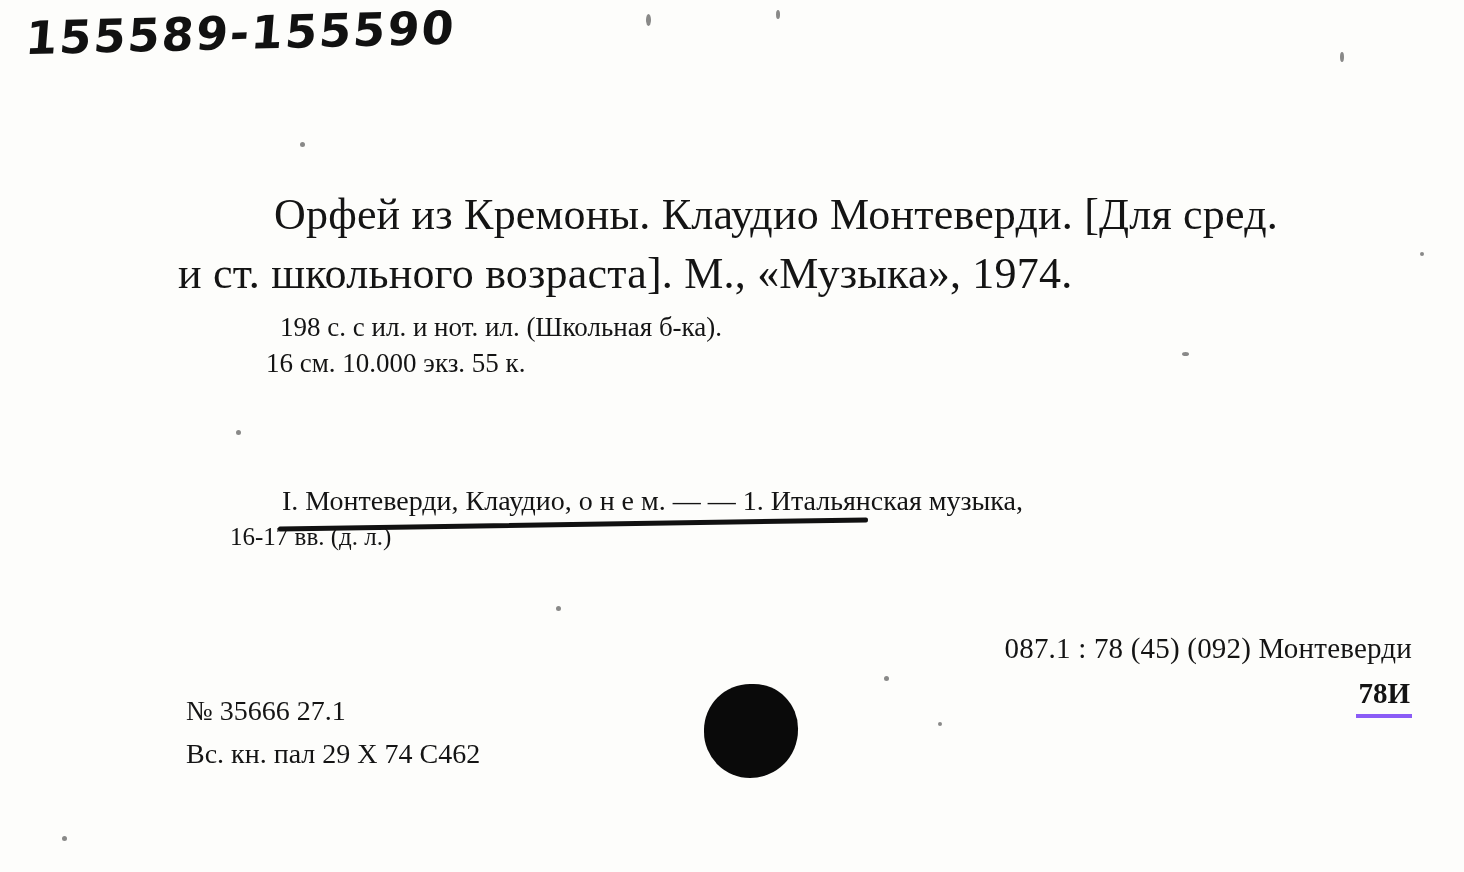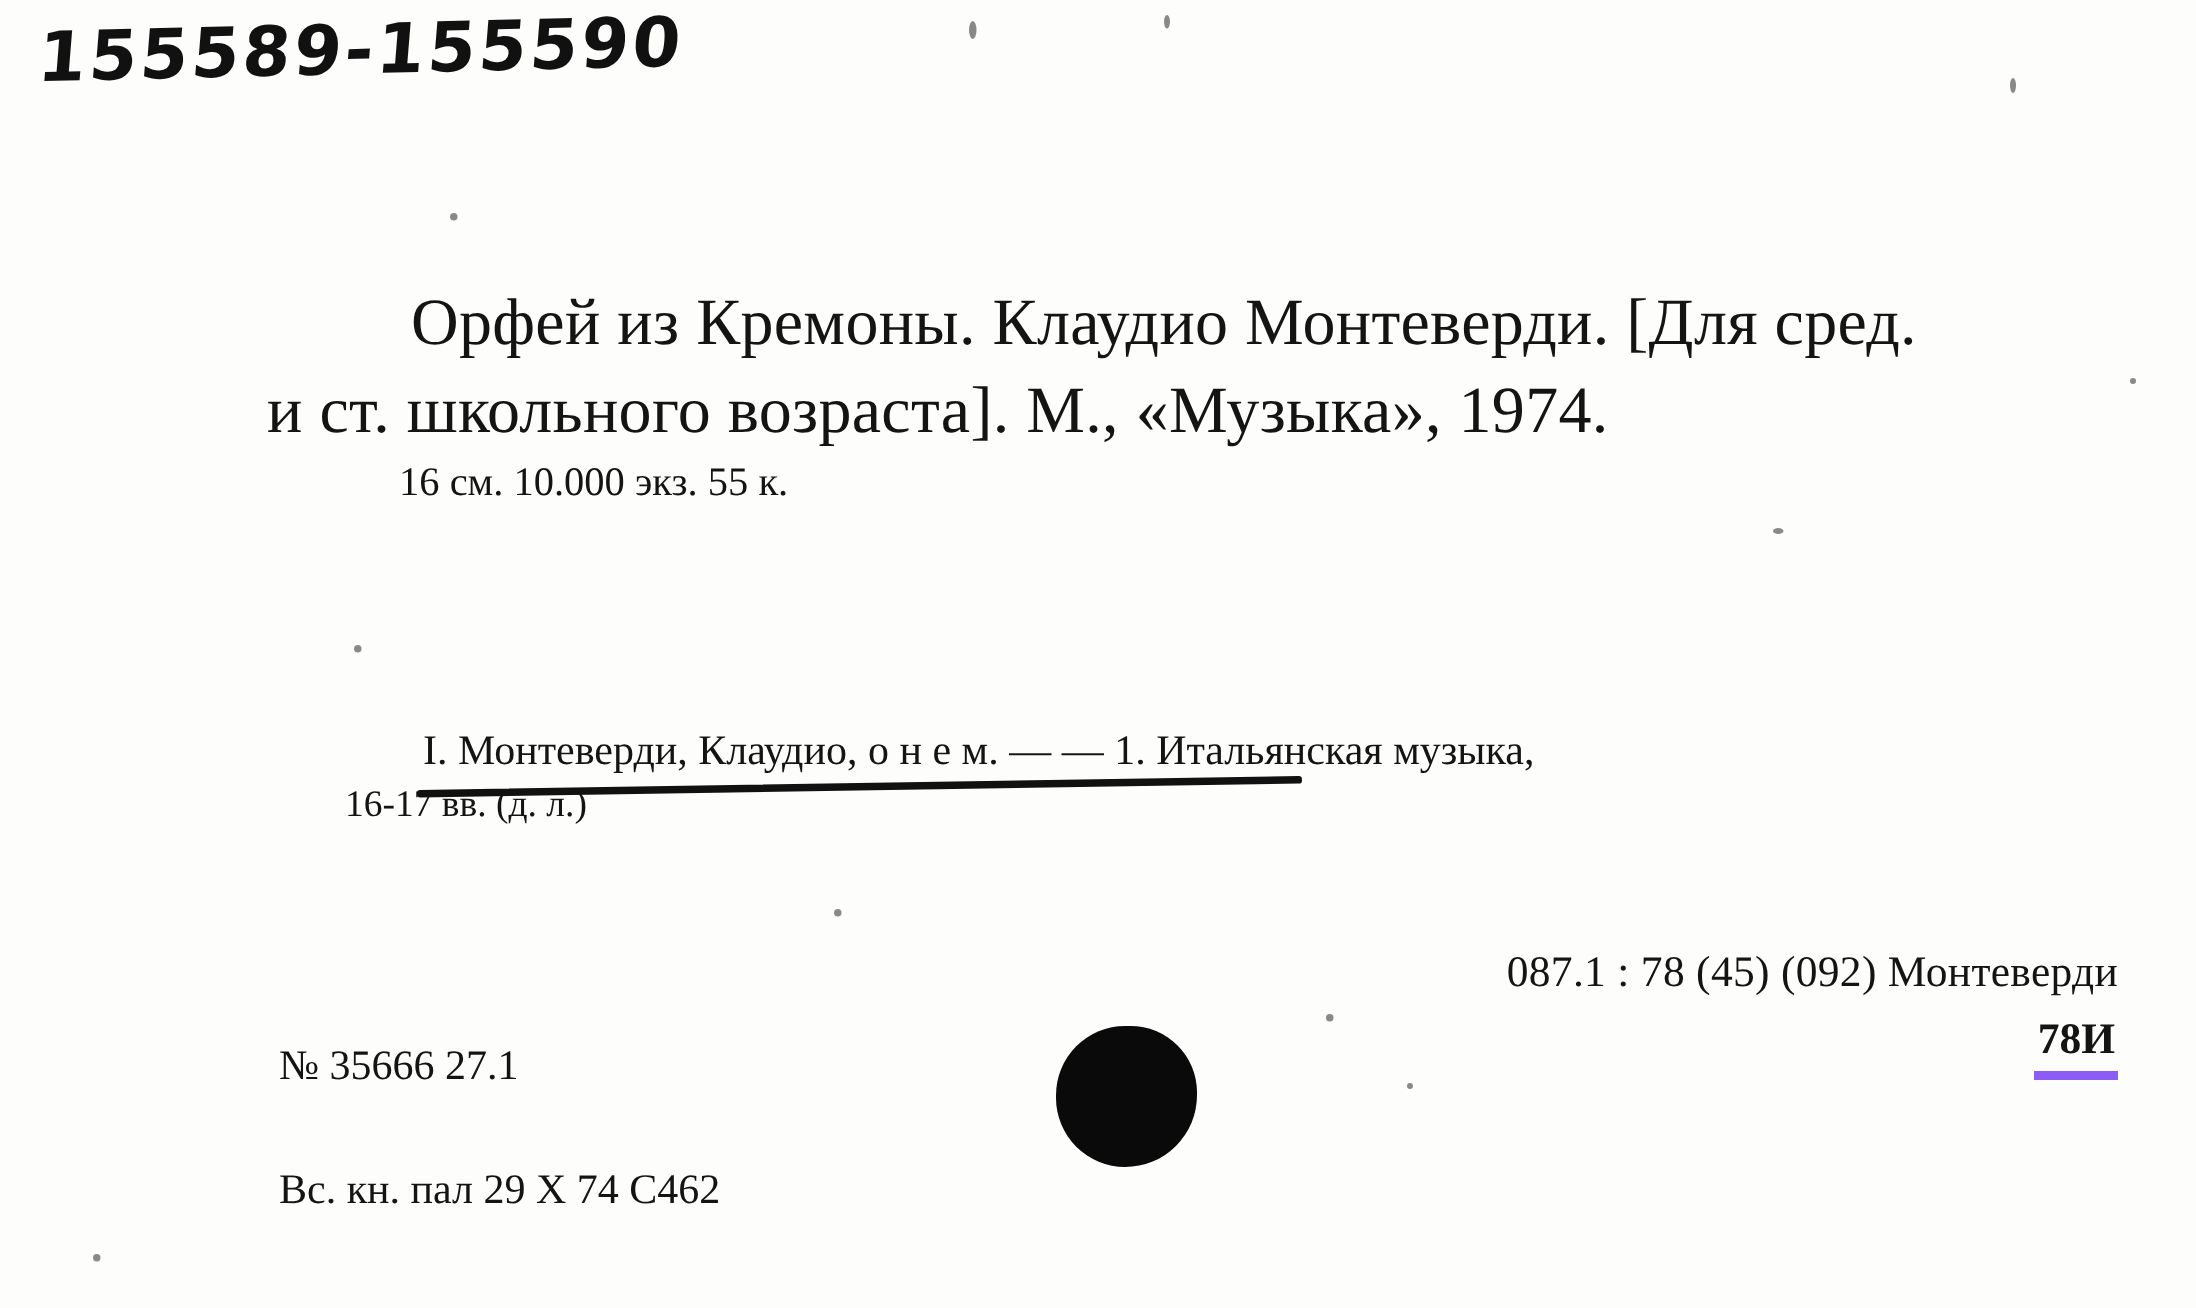--- a/index.html
+++ b/index.html
@@ -115,21 +115,21 @@
   .bottom-left {
     position: absolute;
     left: 124px;
     top: 690px;
     font-size: 28px;
     line-height: 1.52;
     white-space: nowrap;
   }
   .bl-r1 { margin-left: 62px; }
   .bl-r2 { margin-left: 0px; }
-  .bl-r3 { margin-left: 62px; margin-top: 40px; }
+  .bl-r3 { margin-left: 62px; }
 
   
   .blot {
     position: absolute;
     left: 704px;
     top: 684px;
     width: 94px;
     height: 94px;
     background: #0a0a0a;
     border-radius: 50% 48% 52% 50%;
@@ -143,21 +143,21 @@
     text-align: right;
     font-size: 29px;
     line-height: 1.4;
     white-space: nowrap;
   }
   .udc { letter-spacing: .2px; }
   .shelf {
     font-weight: 700;
     font-size: 29px;
     display: inline-block;
-    border-bottom: 6px solid #8b5cf6;
+    border-bottom: 4px solid #8b5cf6;
     padding: 0 2px 1px 2px;
     margin-top: 4px;
   }
 </style>
 </head>
 <body>
 
 <div class="card">
 
   <div class="speck" style="left:646px; top:14px; width:5px; height:12px;"></div>
@@ -170,20 +170,21 @@
   <div class="speck" style="left:884px; top:676px; width:5px; height:5px;"></div>
   <div class="speck" style="left:938px; top:722px; width:4px; height:4px;"></div>
   <div class="speck" style="left:62px; top:836px; width:5px; height:5px;"></div>
   <div class="speck" style="left:1420px; top:252px; width:4px; height:4px;"></div>
 
   <div class="handwriting">155589-155590</div>
 
   <div class="entry">
     <div class="title-line indent">Орфей из Кремоны. Клаудио Монтеверди. [Для сред.</div>
     <div class="title-line outdent">и ст. школьного возраста].       М., «Музыка», 1974.</div>
+    <div class="physical">198 с. с ил. и нот. ил. (Школьная б-ка).</div>
     <div class="physical2">16 см. 10.000 экз. 55 к.</div>
   </div>
 
   <div class="tracings">
     <div class="t1">I. Монтеверди, Клаудио, о н е м. — — 1. Итальянская музыка,</div>
     <div class="t2 sub-small">16-17 вв. (д. л.)</div>
   </div>
   <div class="underline-hand"></div>
 
   <div class="bottom-left">

